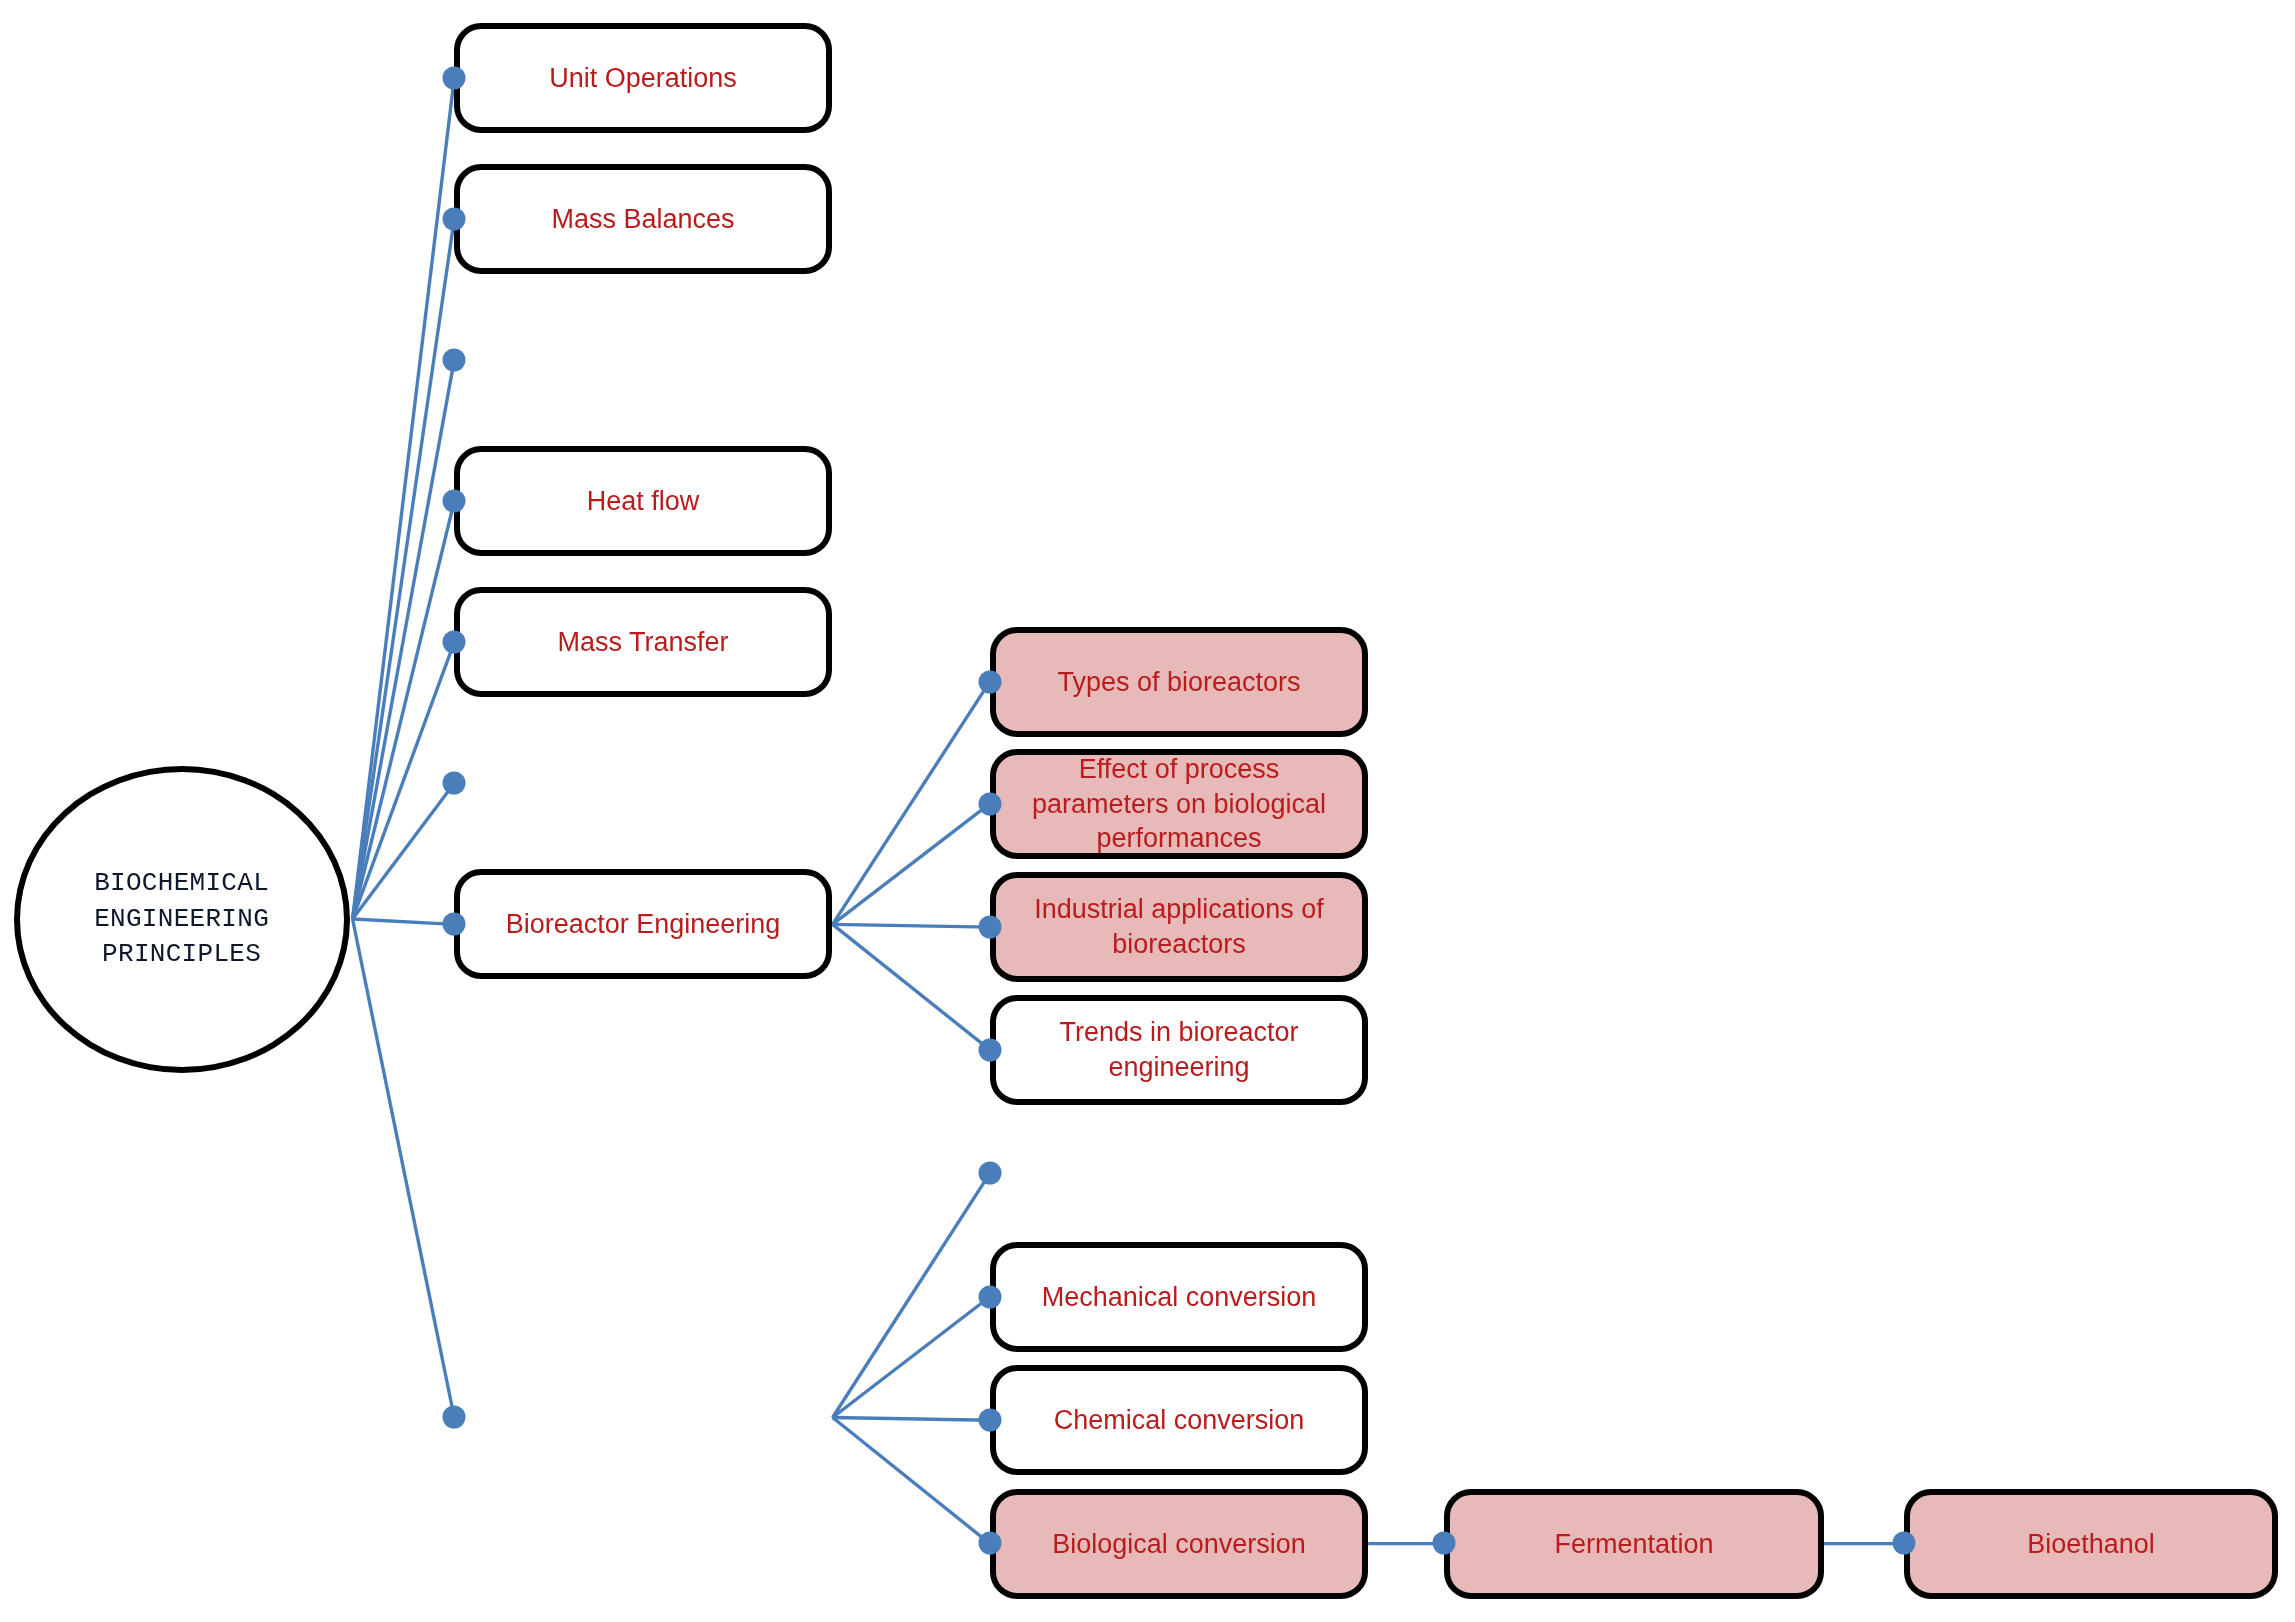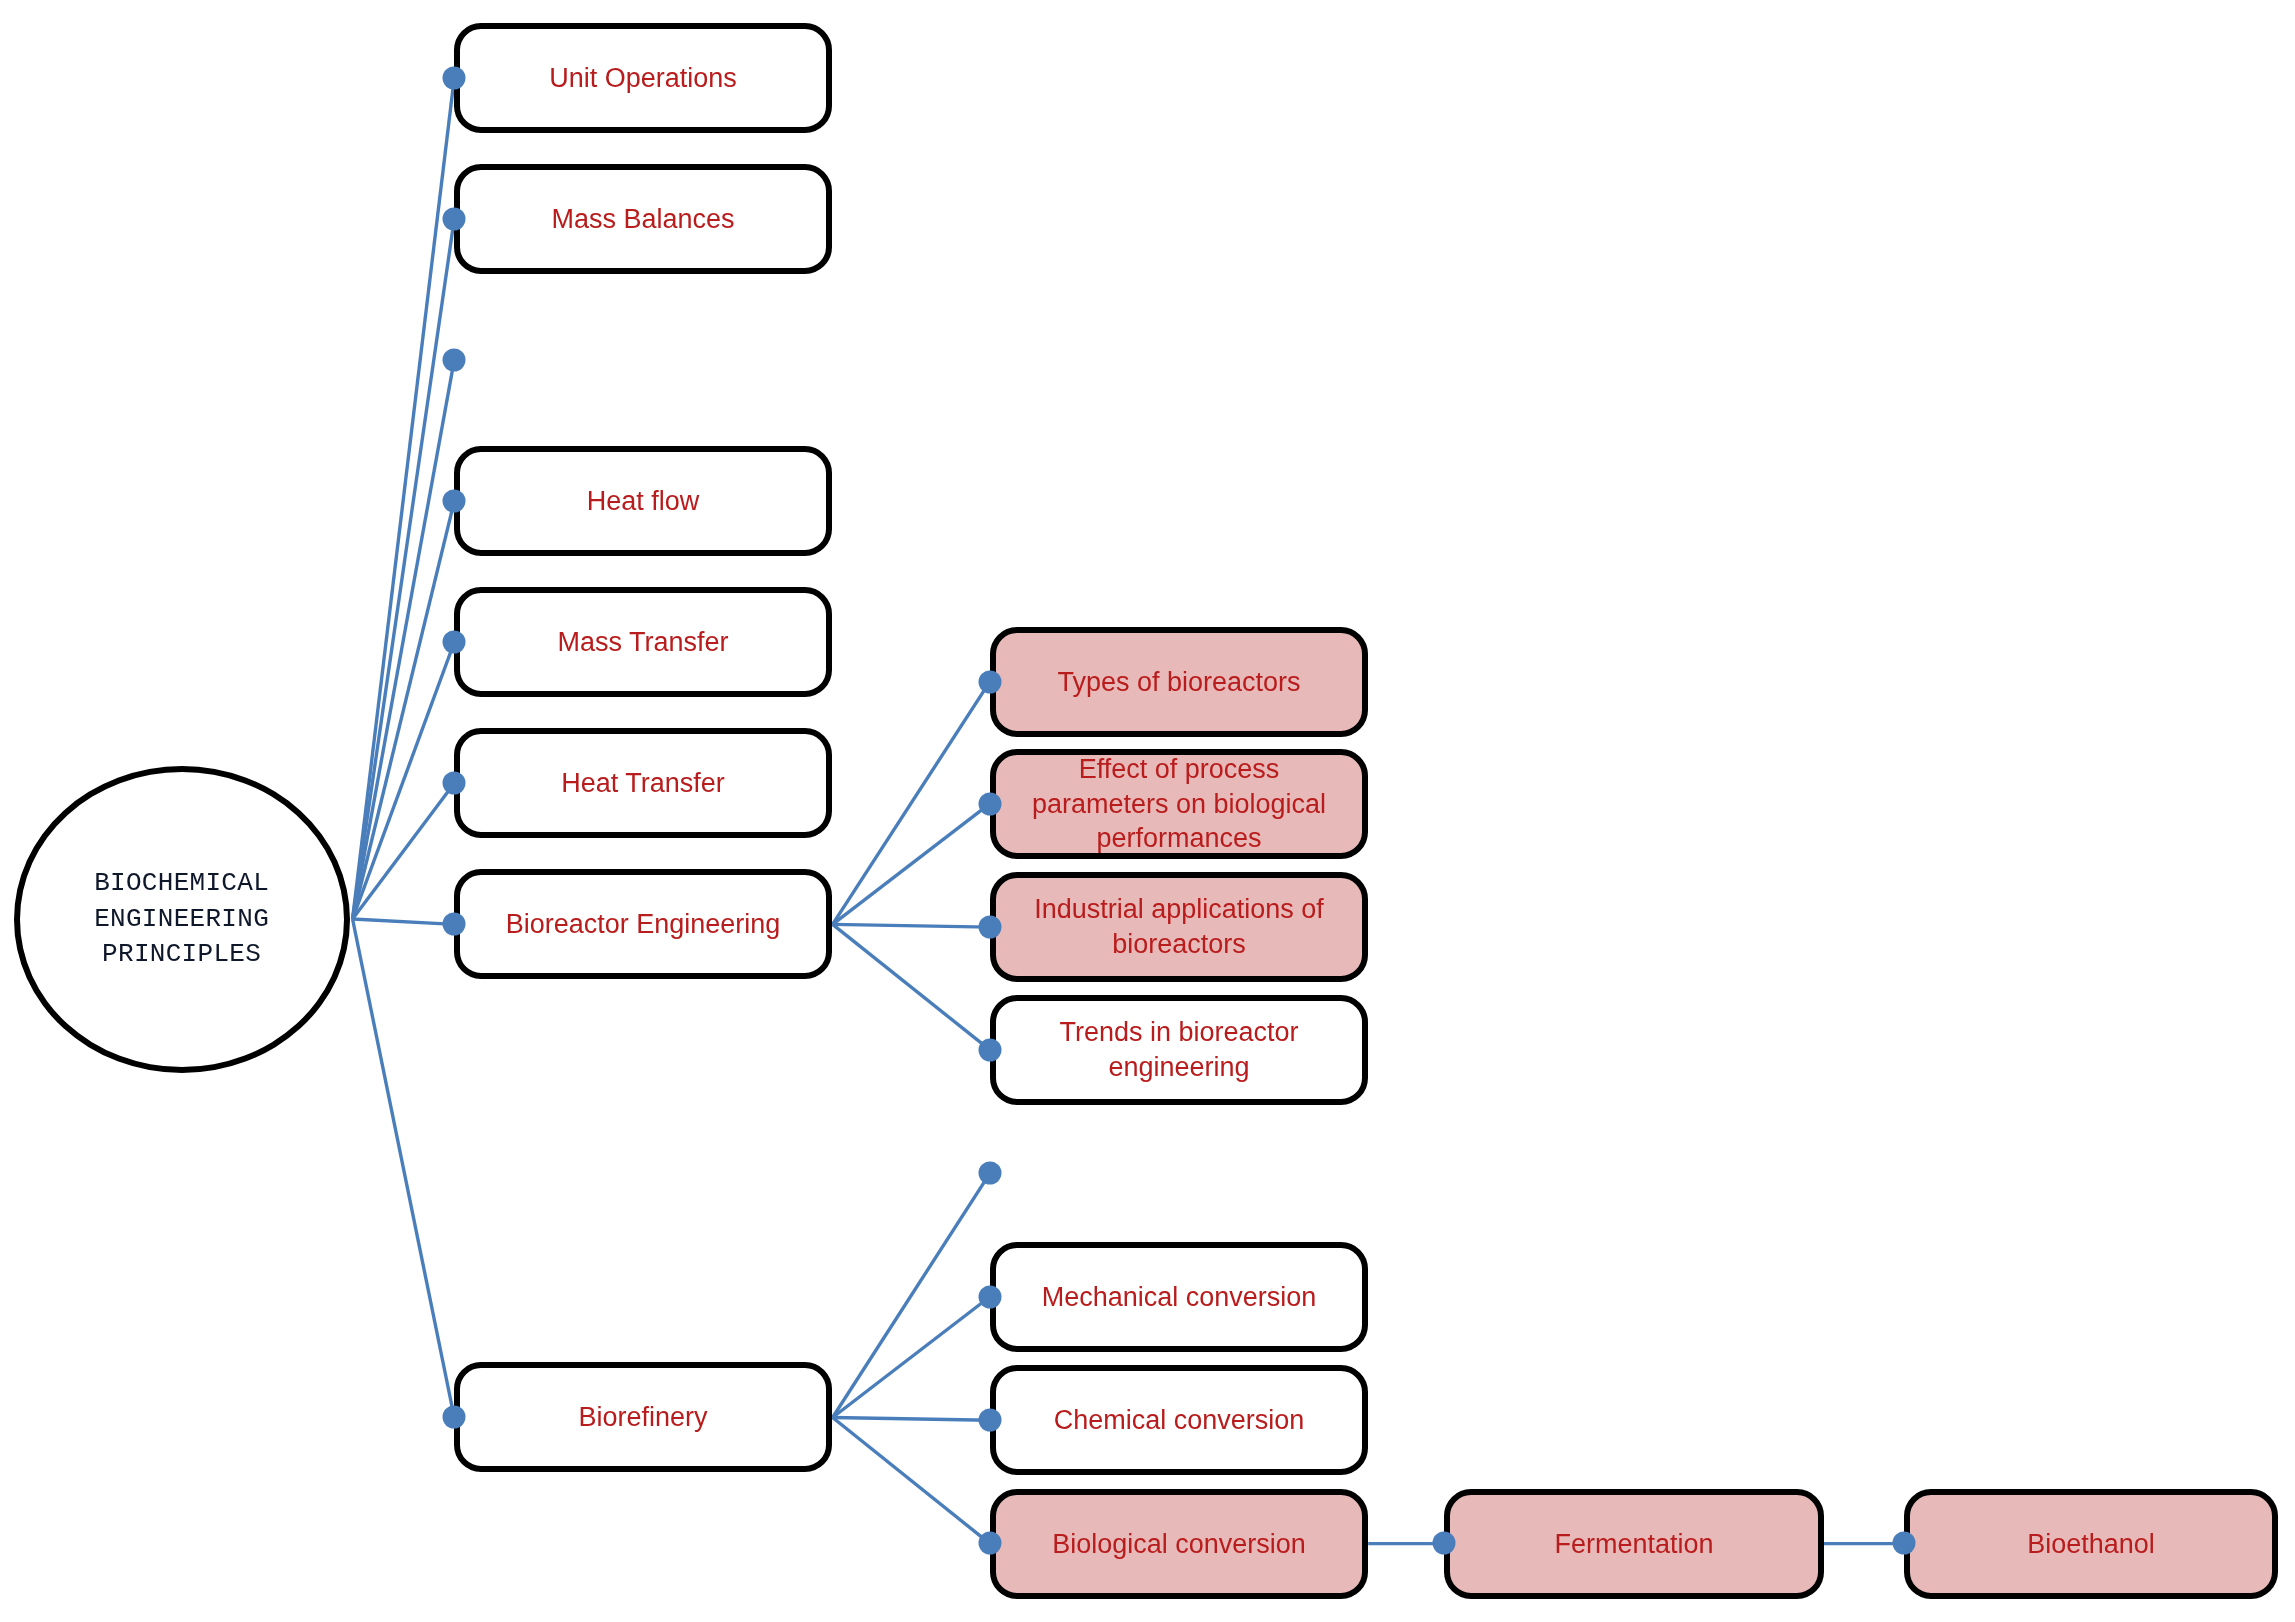--- a/index.html
+++ b/index.html
@@ -116,28 +116,22 @@
   </div>
   <div class="node" style="left:454px; top:164px; width:378px; height:110px;">
     <span class="label">Mass Balances</span>
   </div>
   <div class="node" style="left:454px; top:446px; width:378px; height:110px;">
     <span class="label">Heat flow</span>
   </div>
   <div class="node" style="left:454px; top:587px; width:378px; height:110px;">
     <span class="label">Mass Transfer</span>
   </div>
-  <div class="node" style="left:454px; top:728px; width:378px; height:110px;">
-    <span class="label">Heat Transfer</span>
-  </div>
   <div class="node" style="left:454px; top:869px; width:378px; height:110px;">
     <span class="label">Bioreactor Engineering</span>
-  </div>
-  <div class="node" style="left:454px; top:1362px; width:378px; height:110px;">
-    <span class="label">Biorefinery</span>
   </div>
 
   <div class="node pink" style="left:990px; top:627px; width:378px; height:110px;">
     <span class="label">Types of bioreactors</span>
   </div>
   <div class="node pink" style="left:990px; top:749px; width:378px; height:110px;">
     <span class="label">Effect of process parameters on biological performances</span>
   </div>
   <div class="node pink" style="left:990px; top:872px; width:378px; height:110px;">
     <span class="label">Industrial applications of bioreactors</span>

